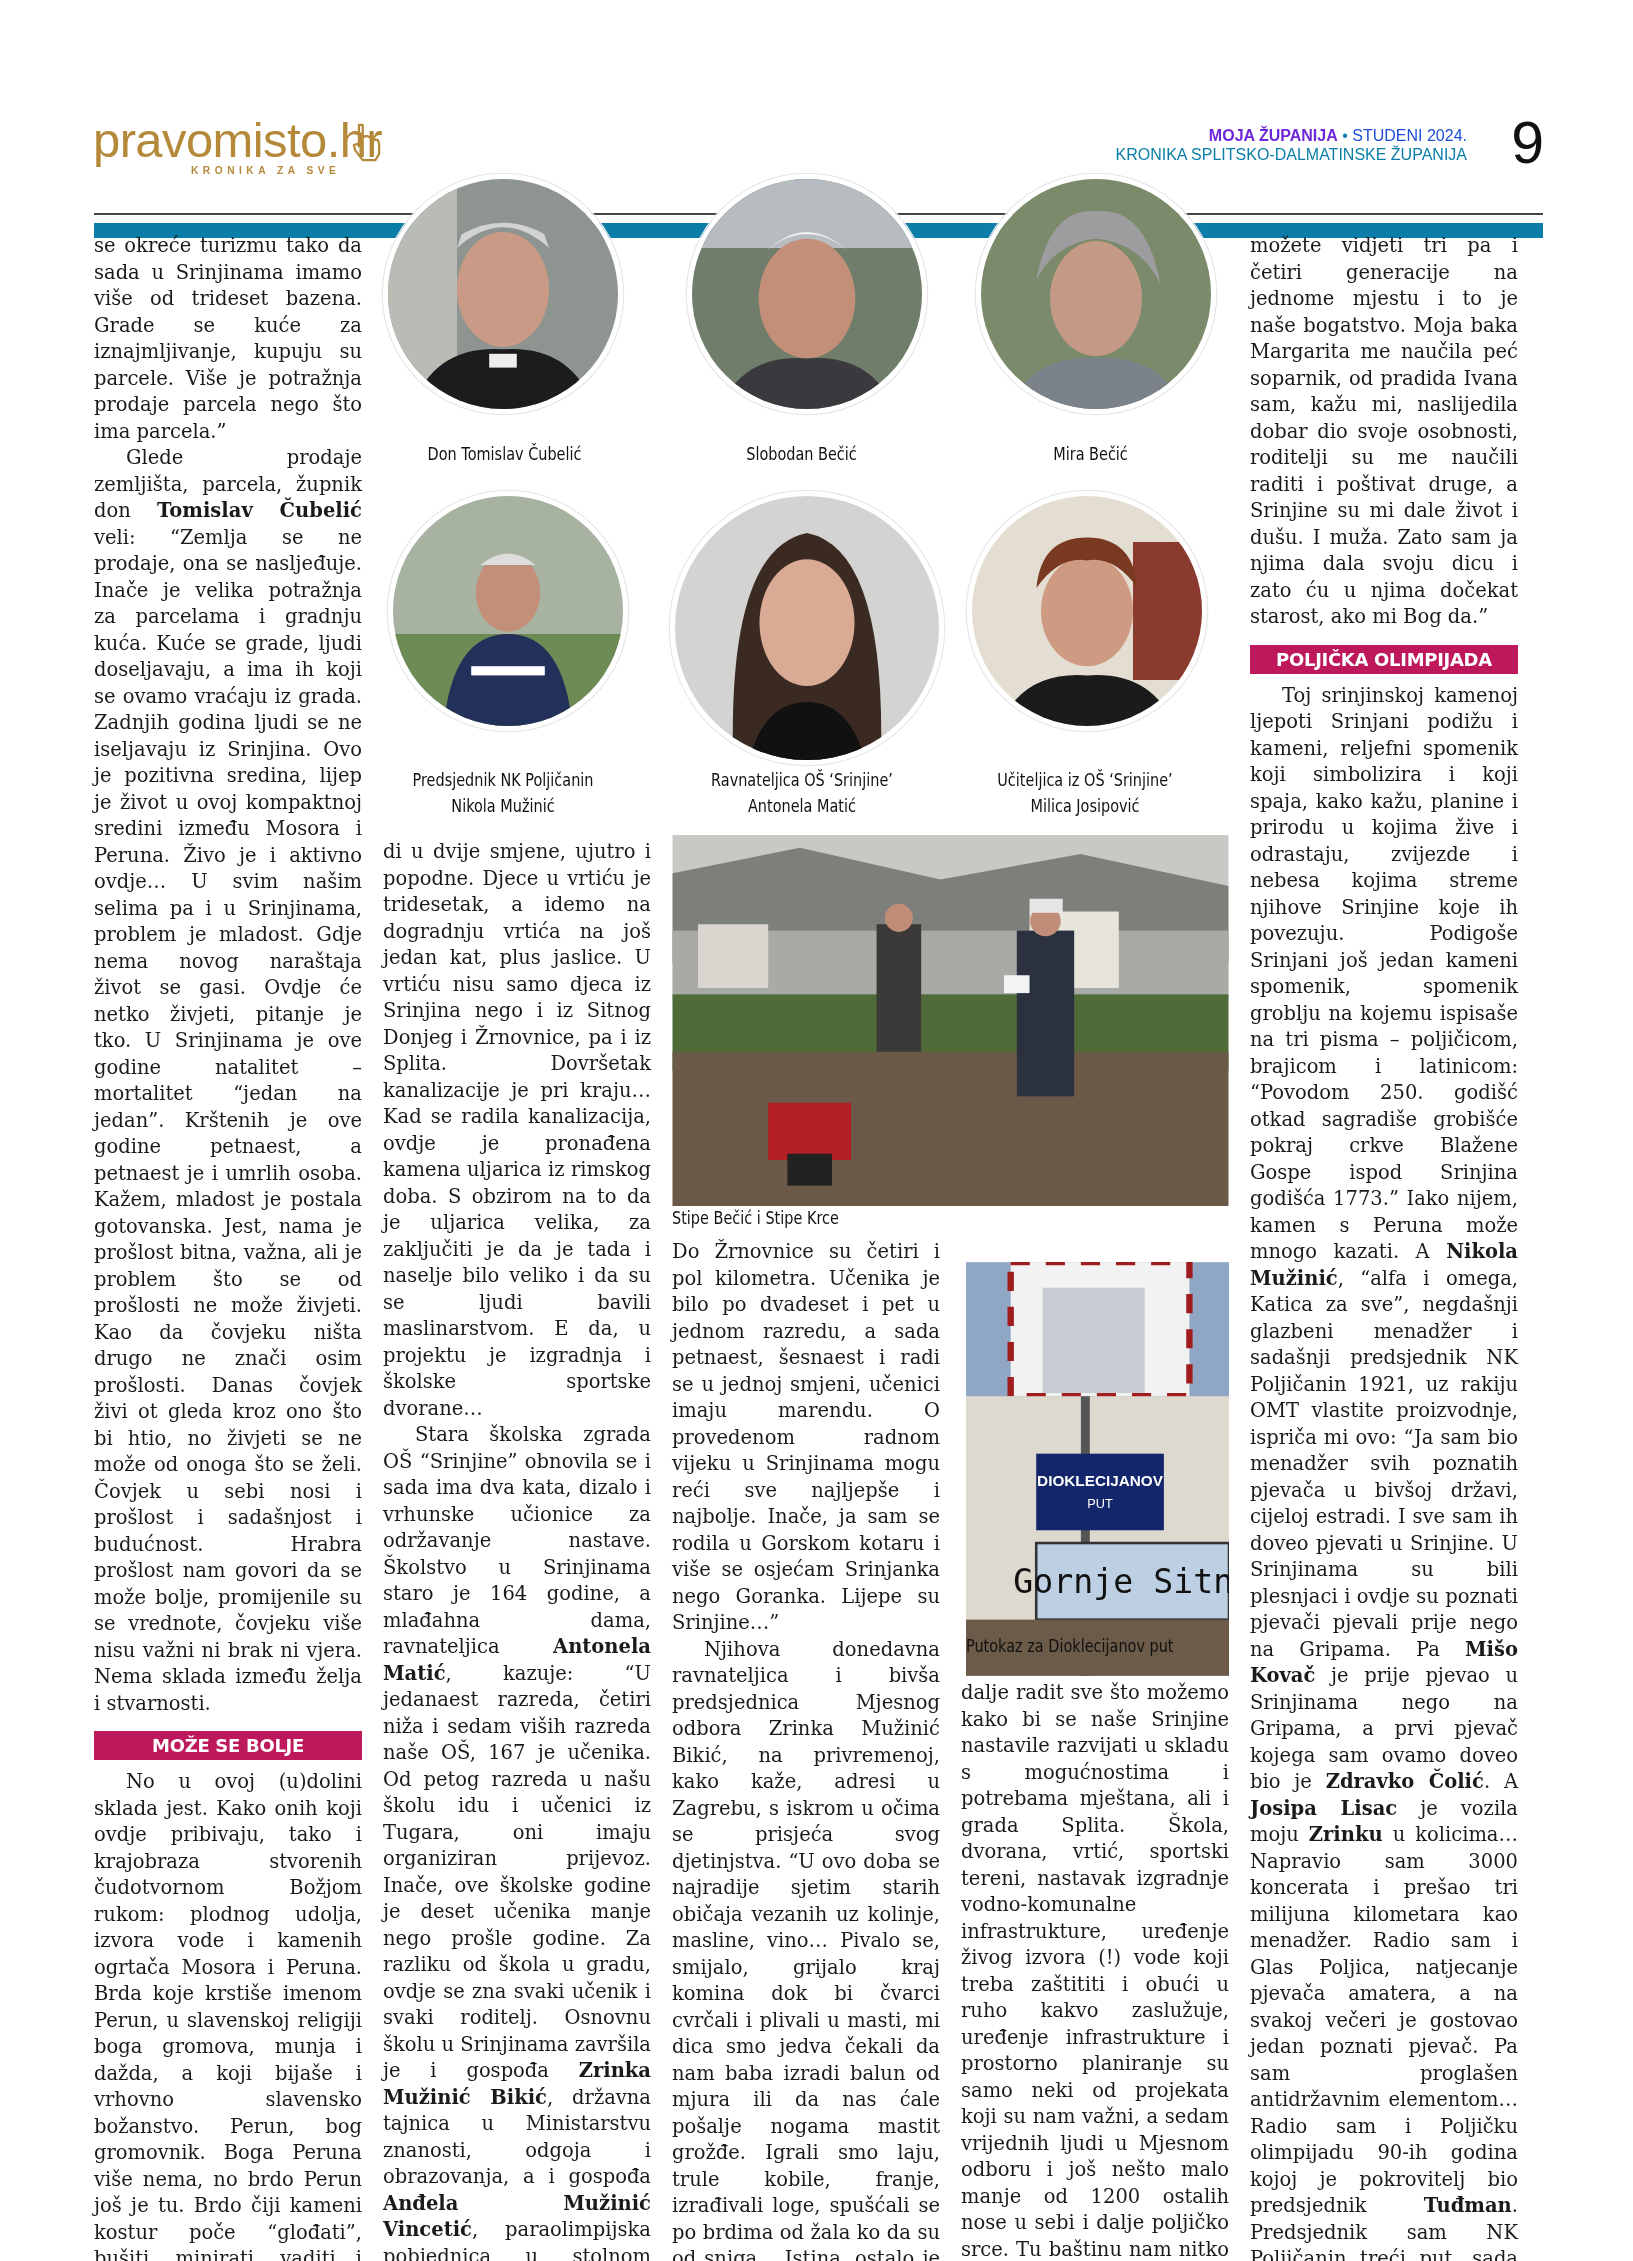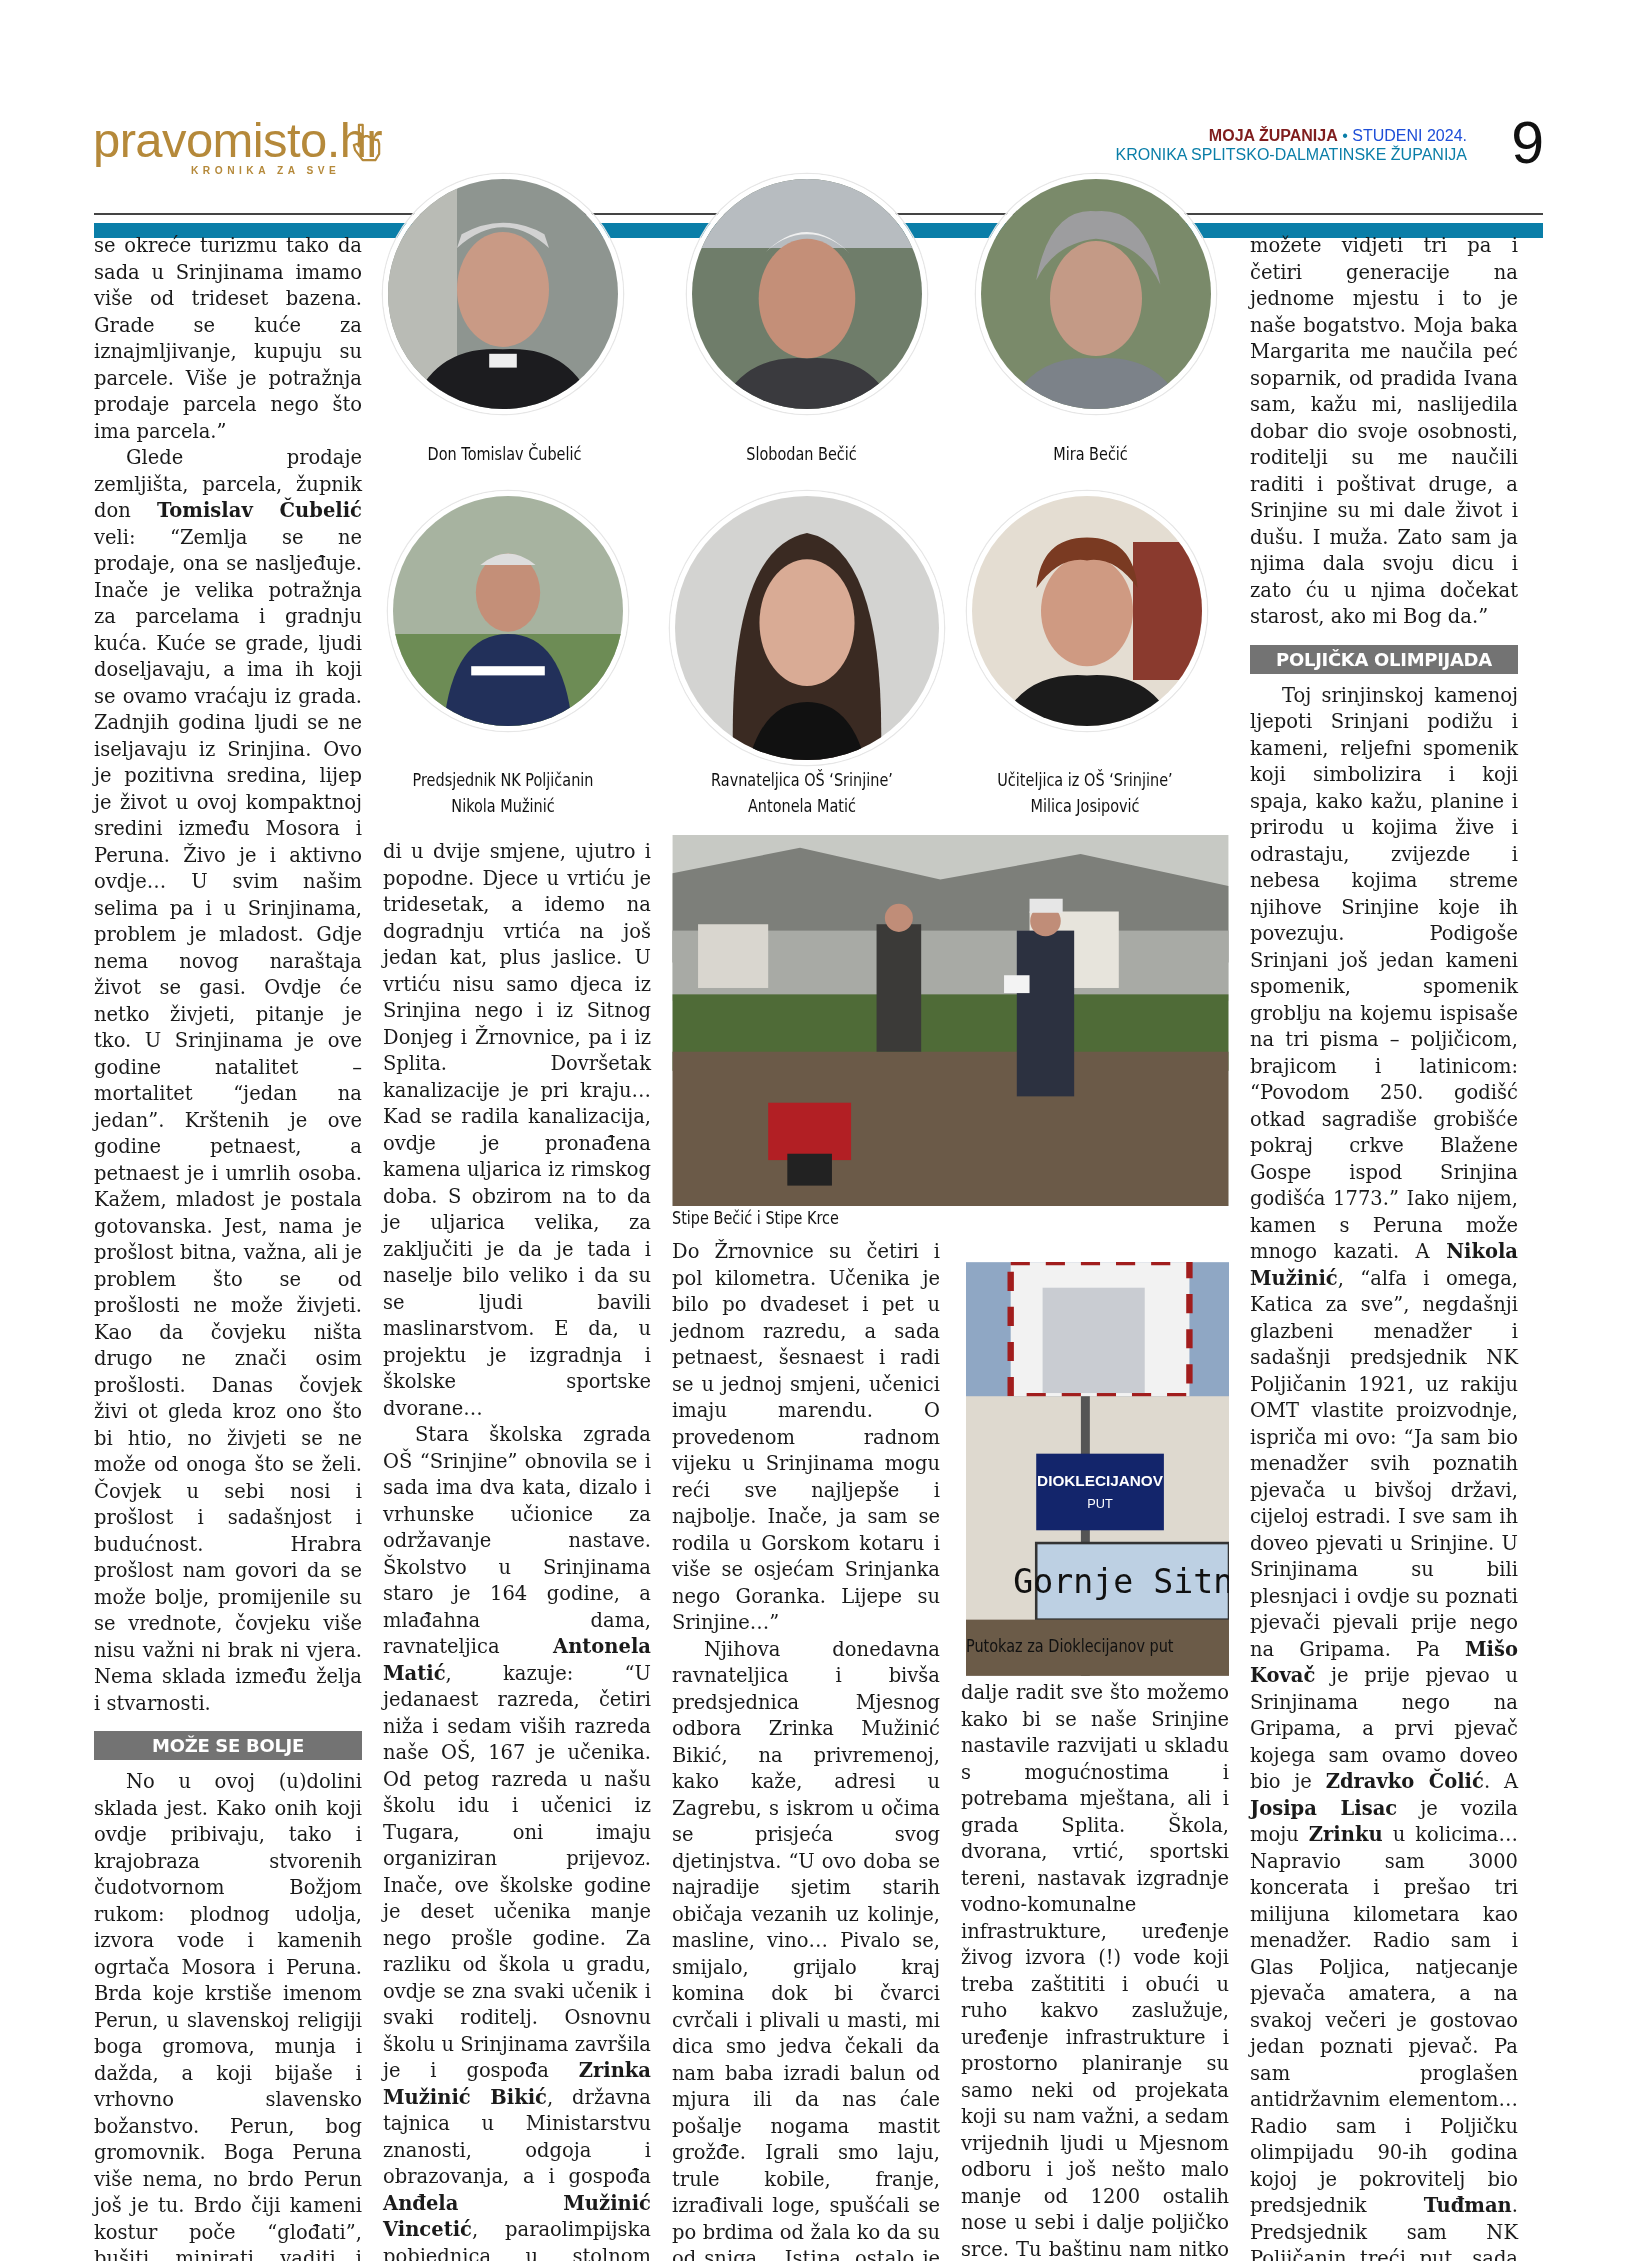--- a/index.html
+++ b/index.html
@@ -2,31 +2,31 @@
 <html style="font-size:10.2px"><head>
 <meta charset="utf-8">
 <style>
   html,body{margin:0;padding:0;background:#fff;}
   body{width:1633px;height:2261px;position:relative;overflow:hidden;font-family:"DejaVu Serif","Liberation Serif",serif;color:#1a1a1a;}
   .abs{position:absolute;}
   .logo{left:93px;top:116px;font-family:"Liberation Sans",sans-serif;font-size:49px;color:#b5893a;letter-spacing:-0.6px;line-height:1;}
   .logo-sub{left:191px;top:165px;font-family:"Liberation Sans",sans-serif;font-size:10.2px;color:#b5893a;letter-spacing:4.5px;font-weight:bold;}
   .hand{left:350px;top:121px;width:33px;height:43px;}
   .hdr-r{right:166px;top:126px;text-align:right;font-family:"Liberation Sans",sans-serif;font-size:16px;line-height:19px;}
-  .hdr-r .a{color:#7f1d1d;font-weight:bold;}
+  .hdr-r .a{color:#6d28d9;font-weight:bold;}
   .hdr-r .b{color:#1d4ed8;}
   .hdr-r .c{color:#0a7ea8;}
   .pagenum{right:89px;top:114px;font-family:"Liberation Sans",sans-serif;font-size:59px;color:#111;line-height:1;}
   .rule1{left:94px;top:213px;width:1449px;height:1.9px;background:#444;}
   .rule2{left:94px;top:223px;width:1449px;height:15.3px;background:#0a7ea8;}
   .col{position:absolute;font-size:19.5px;line-height:26.5px;text-align:justify;hyphens:manual;}
   .col p{margin:0;text-indent:0;}
   .col p.ind{text-indent:32px;}
   .col b{font-weight:bold;}
-  .sec{background:#737373;color:#fff;font-family:"DejaVu Sans","Liberation Sans",sans-serif;font-weight:bold;font-size:18px;text-align:center;height:29px;line-height:29px;margin:14px 0 9px 0;letter-spacing:-0.3px;}
+  .sec{background:#be185d;color:#fff;font-family:"DejaVu Sans","Liberation Sans",sans-serif;font-weight:bold;font-size:18px;text-align:center;height:29px;line-height:29px;margin:14px 0 9px 0;letter-spacing:-0.3px;}
   .circle{position:absolute;border-radius:50%;border:5.1px solid #fff;box-shadow:0 0 0 1.3px #e6e6e6;overflow:hidden;}
   .face{width:100%;height:100%;}
   .cap{position:absolute;font-family:"DejaVu Sans","Liberation Sans",sans-serif;font-size:17px;line-height:25.5px;text-align:center;color:#111;transform:scaleX(0.85);transform-origin:center;}
   .photo{position:absolute;overflow:hidden;}
 </style>
 </head>
 <body>
 
 <div class="abs logo">pravomisto.hr</div>
 <svg class="abs hand" viewBox="0 0 52 68">

